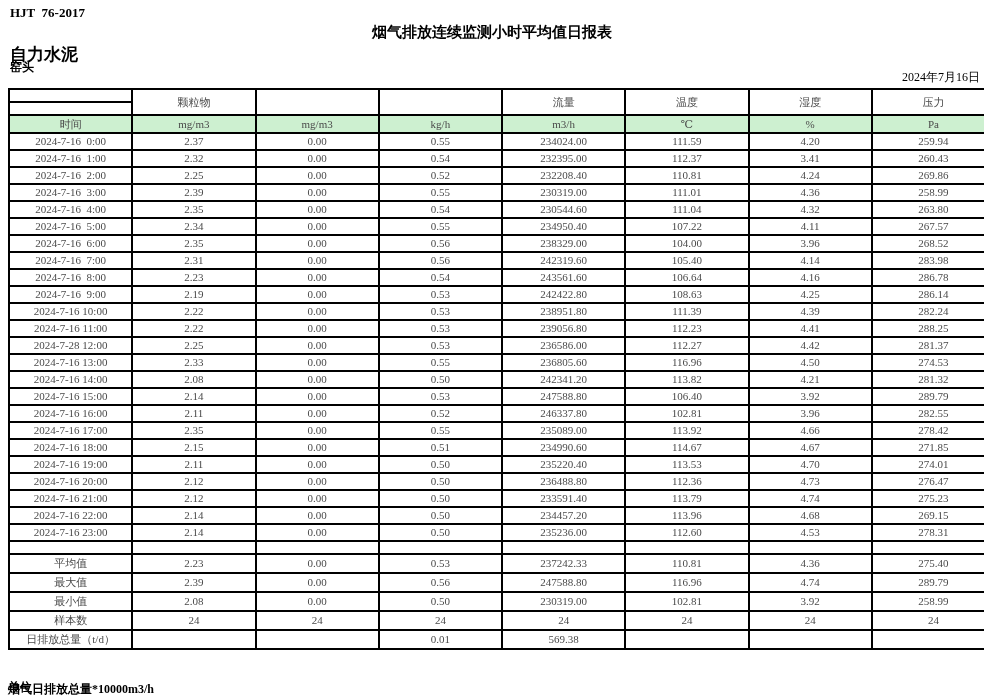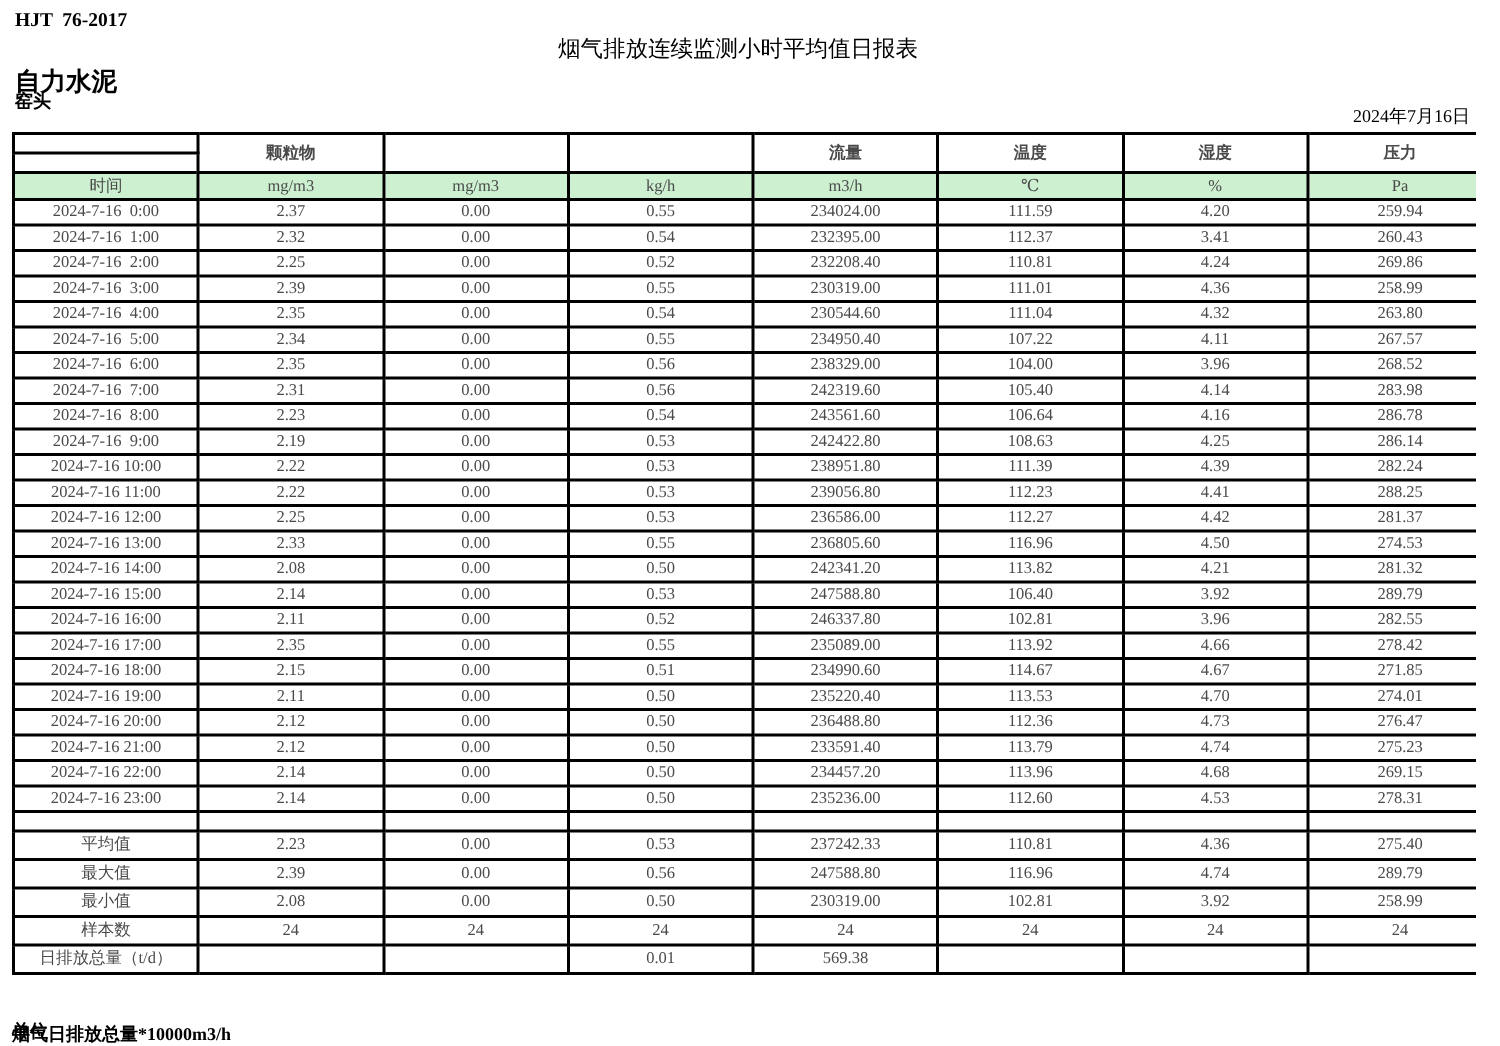--- a/index.html
+++ b/index.html
@@ -1,32 +1,32 @@
 <!DOCTYPE html>
 <html><head>
 <meta charset="utf-8">
 <style>
   html,body{margin:0;padding:0;}
   body{width:1000px;height:697px;background:#ffffff;color:#000;
        font-family:"Liberation Serif","DejaVu Serif",serif;}
   .page{position:relative;width:984px;height:697px;overflow:hidden;background:#fff;}
 
   .doc-code{position:absolute;top:5px;left:10px;font-size:13px;font-weight:bold;white-space:pre;}
-  .title{position:absolute;top:23px;left:0;width:100%;text-align:center;font-size:15px;font-weight:normal;}
+  .title{position:absolute;top:23px;left:0;width:100%;text-align:center;font-size:15px;font-weight:bold;}
   .company{position:absolute;top:43px;left:10px;font-size:17px;font-weight:bold;}
   .station{position:absolute;top:59px;left:10px;font-size:12px;font-weight:bold;}
   .date{position:absolute;top:69px;right:4px;font-size:12px;}
 
   table.report{position:absolute;top:88px;left:8px;width:988px;
                border-collapse:collapse;table-layout:fixed;}
   table.report td{border:2px solid #000;text-align:center;vertical-align:middle;
                   font-size:11px;color:#4a4a4a;padding:0;height:15px;line-height:15px;
                   overflow:hidden;white-space:pre;}
   tr.hrow td{height:11px;line-height:11px;}
-  td.pollutant{font-size:12px;color:#1d1d1d;font-weight:bold;}
+  td.pollutant{font-size:12px;color:#1d1d1d;}
   tr.unit-row td{background:#cdf0d0;height:16px;line-height:16px;margin-top:25px;}
   tbody.gap td{height:11px;line-height:11px;}
   tbody.summary td{height:17px;line-height:17px;}
 
   .footnote{position:absolute;top:663px;left:8px;font-size:12px;font-weight:bold;margin-top:18px;}
   .footline{position:absolute;top:679px;left:8px;font-size:12px;font-weight:bold;display:flex;}
   .footline .report-unit{display:inline-block;width:178px;}
 </style>
 </head>
 <body>
@@ -190,21 +190,21 @@
           <td>2024-7-16 11:00</td>
           <td>2.22</td>
           <td>0.00</td>
           <td>0.53</td>
           <td>239056.80</td>
           <td>112.23</td>
           <td>4.41</td>
           <td>288.25</td>
         </tr>
         <tr>
-          <td>2024-7-16 12:00</td>
+          <td>2024-7-28 12:00</td>
           <td>2.25</td>
           <td>0.00</td>
           <td>0.53</td>
           <td>236586.00</td>
           <td>112.27</td>
           <td>4.42</td>
           <td>281.37</td>
         </tr>
         <tr>
           <td>2024-7-16 13:00</td>

